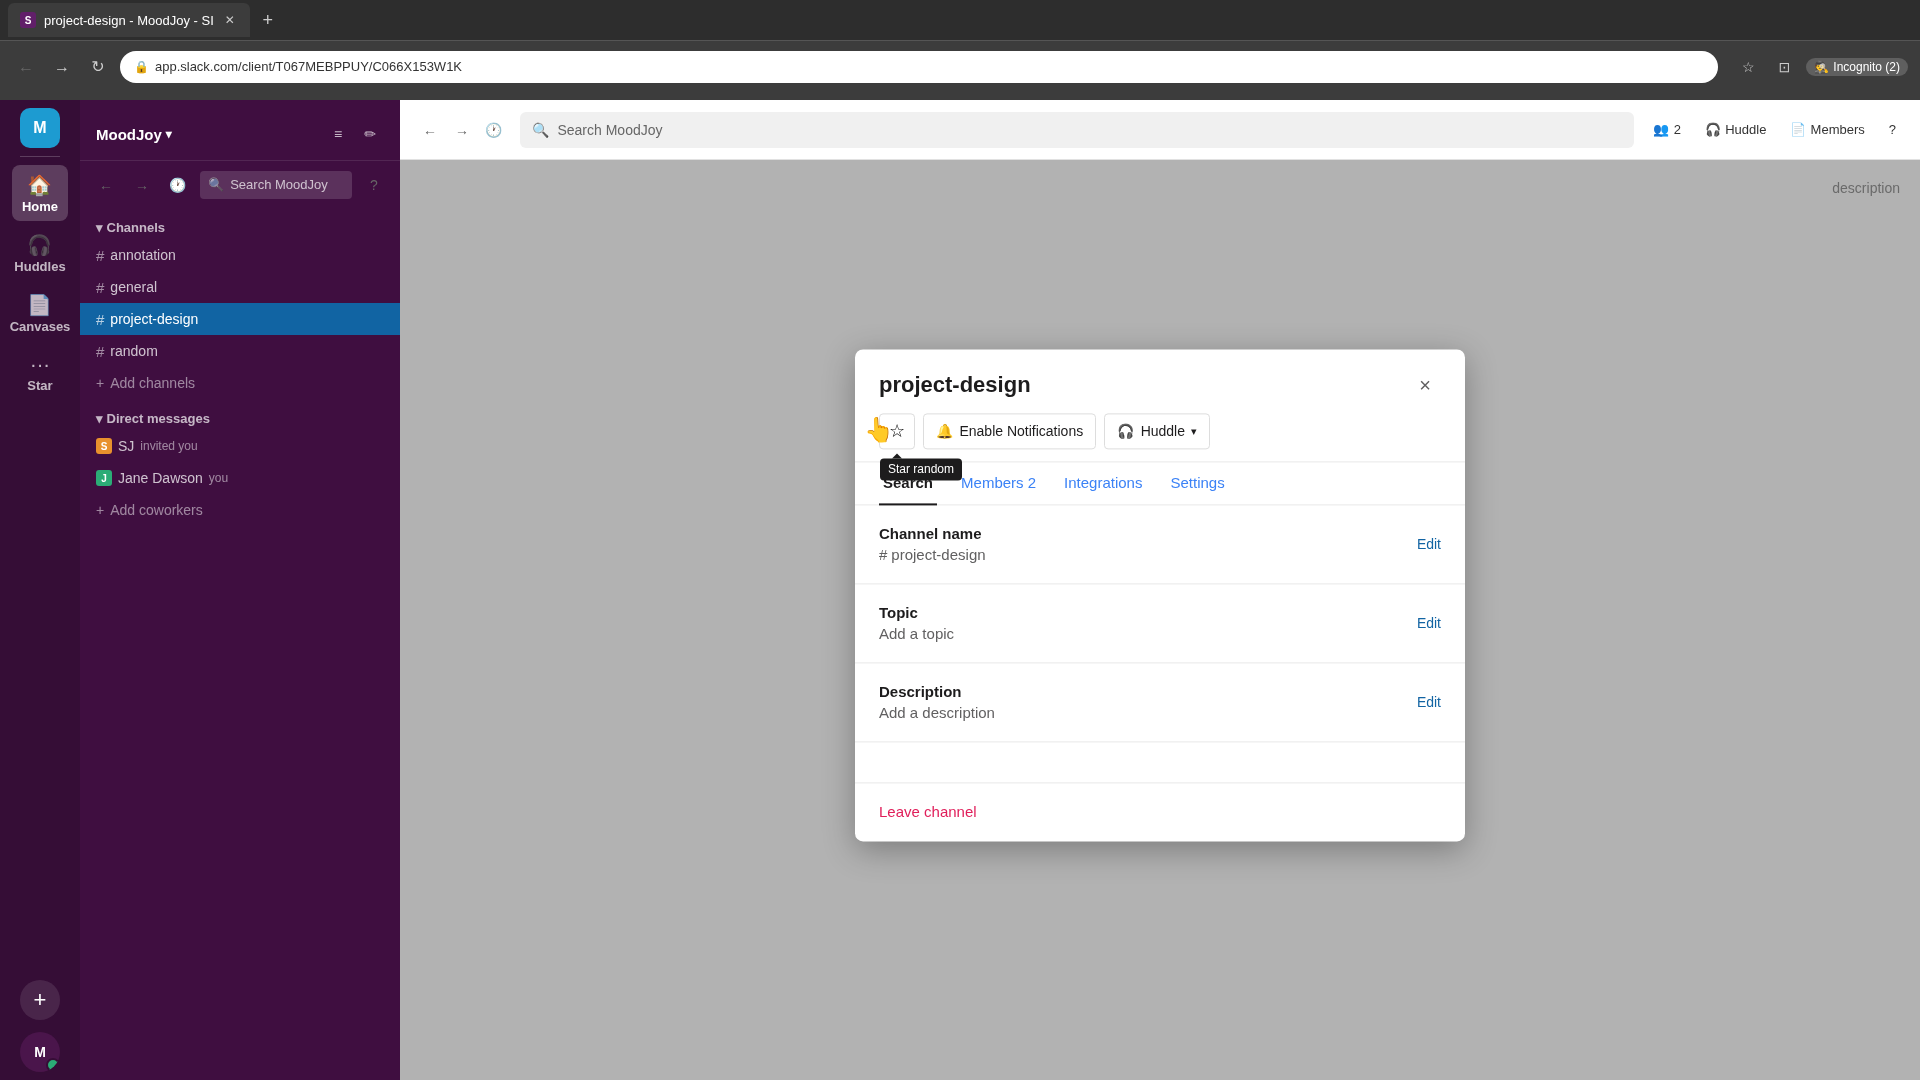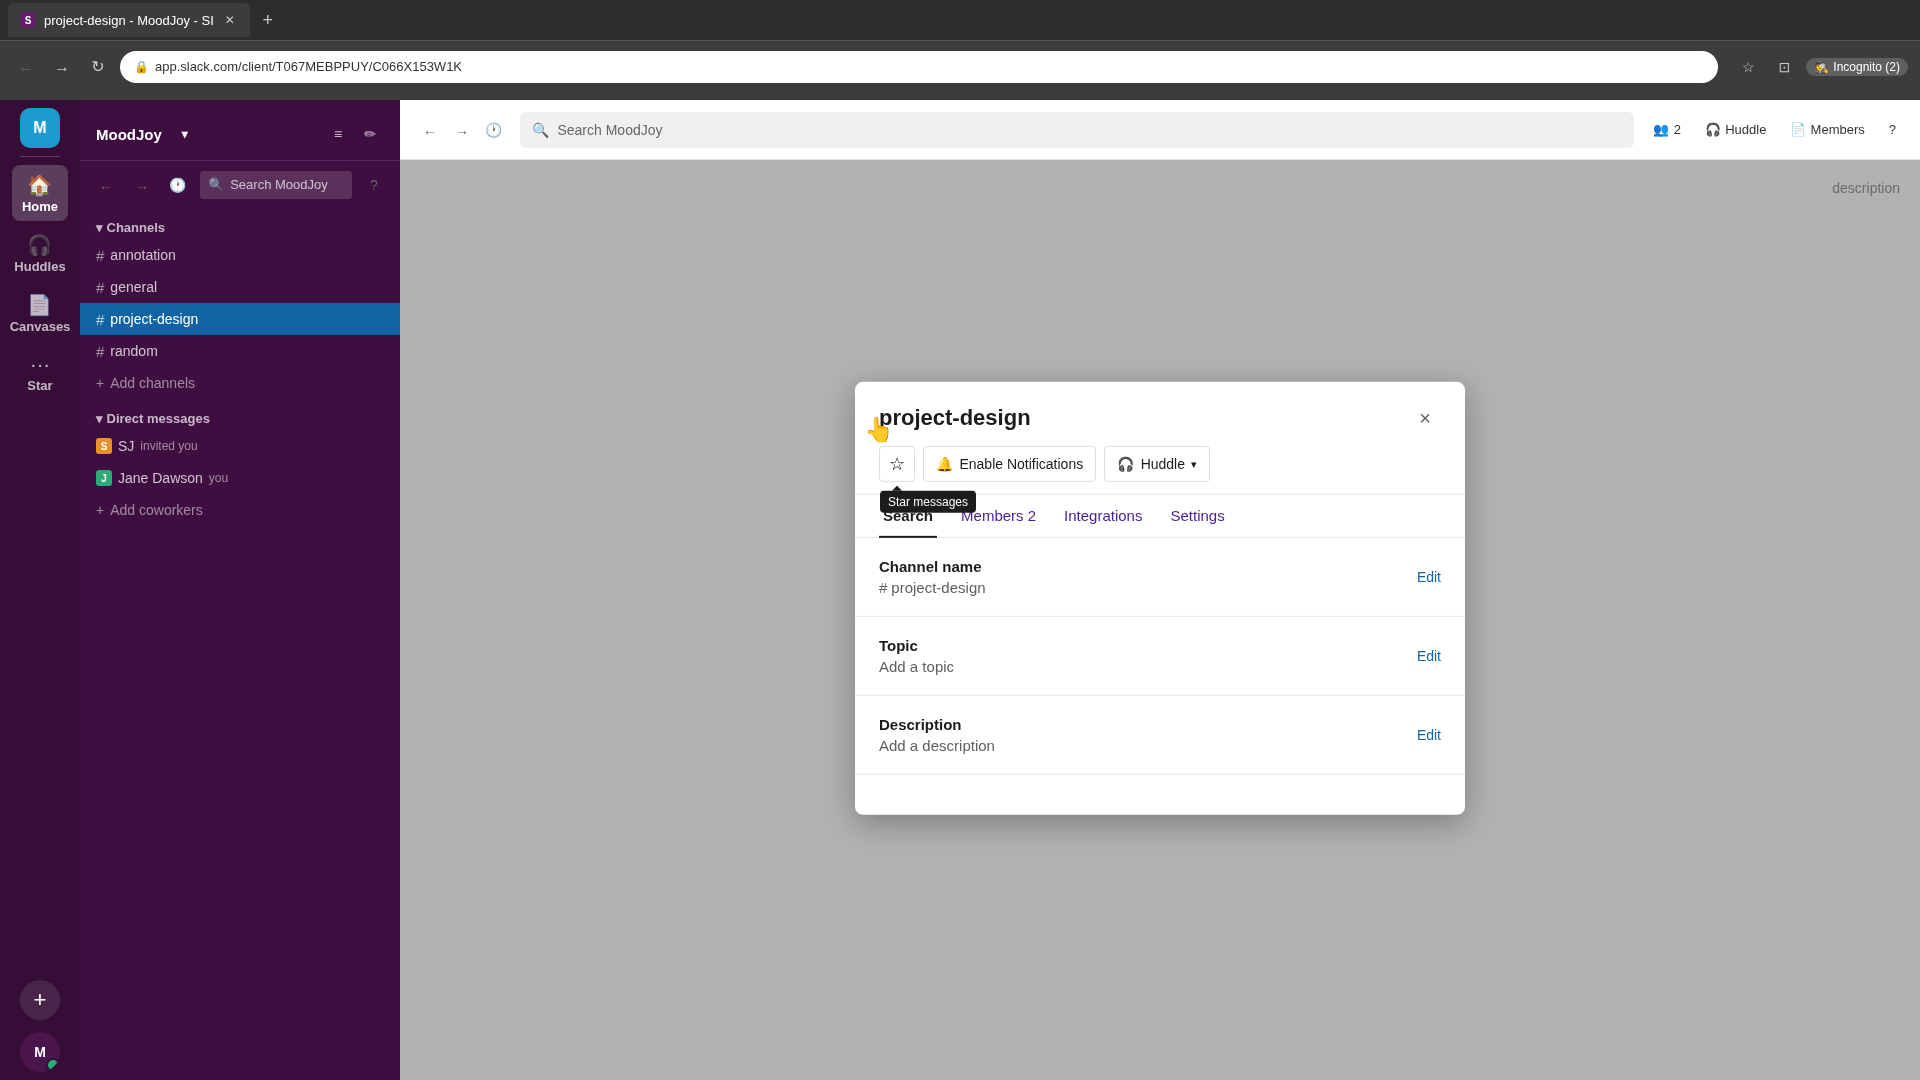--- a/index.html
+++ b/index.html
@@ -244,21 +244,21 @@
       display: flex;
       align-items: center;
       justify-content: space-between;
       height: 60px;
     }
     .workspace-name {
       font-weight: 700;
       font-size: 15px;
       display: flex;
       align-items: center;
-      gap: 20px;
+      gap: 4px;
       cursor: pointer;
     }
     .header-icons {
       display: flex;
       gap: 4px;
     }
     .header-icon-btn {
       width: 28px;
       height: 28px;
       display: flex;
@@ -505,21 +505,21 @@
     }
     .modal-tabs {
       display: flex;
       padding: 0 24px;
       border-bottom: 1px solid #e8e8e8;
     }
     .modal-tab {
       padding: 12px 4px;
       margin-right: 20px;
       font-size: 15px;
-      color: #4c1d95;
+      color: #3b82f6;
       cursor: pointer;
       border-bottom: 2px solid transparent;
       margin-bottom: -1px;
     }
     .modal-tab.active {
       color: #1d1c1d;
       font-weight: 600;
       border-bottom-color: #1d1c1d;
     }
     .modal-body {
@@ -753,21 +753,21 @@
       <div class="modal">
         <div class="modal-header">
           <h2 class="modal-title">project-design</h2>
           <div class="modal-close">×</div>
         </div>
 
         <div class="modal-toolbar">
 
           <div class="star-btn" style="position:relative;">
             <span style="font-size:18px;">☆</span>
-            <div class="star-btn-tooltip">Star messages</div>
+            <div class="star-btn-tooltip">Star random</div>
           </div>
 
           <div class="toolbar-btn">
             <span>🔔</span>
             <span>Enable Notifications</span>
           </div>
 
           <div class="toolbar-btn">
             <span>🎧</span>
             <span>Huddle</span>
@@ -825,19 +825,22 @@
                   <span>Add a description</span>
                 </div>
               </div>
               <span class="edit-link">Edit</span>
             </div>
           </div>
 
           <div class="info-section">
           </div>
 
+          <div class="info-section">
+            <span class="leave-link">Leave channel</span>
+          </div>
         </div>
       </div>
 
       <div class="cursor-hand">👆</div>
     </div>
   </div>
 </div>
 
 </body></html>

